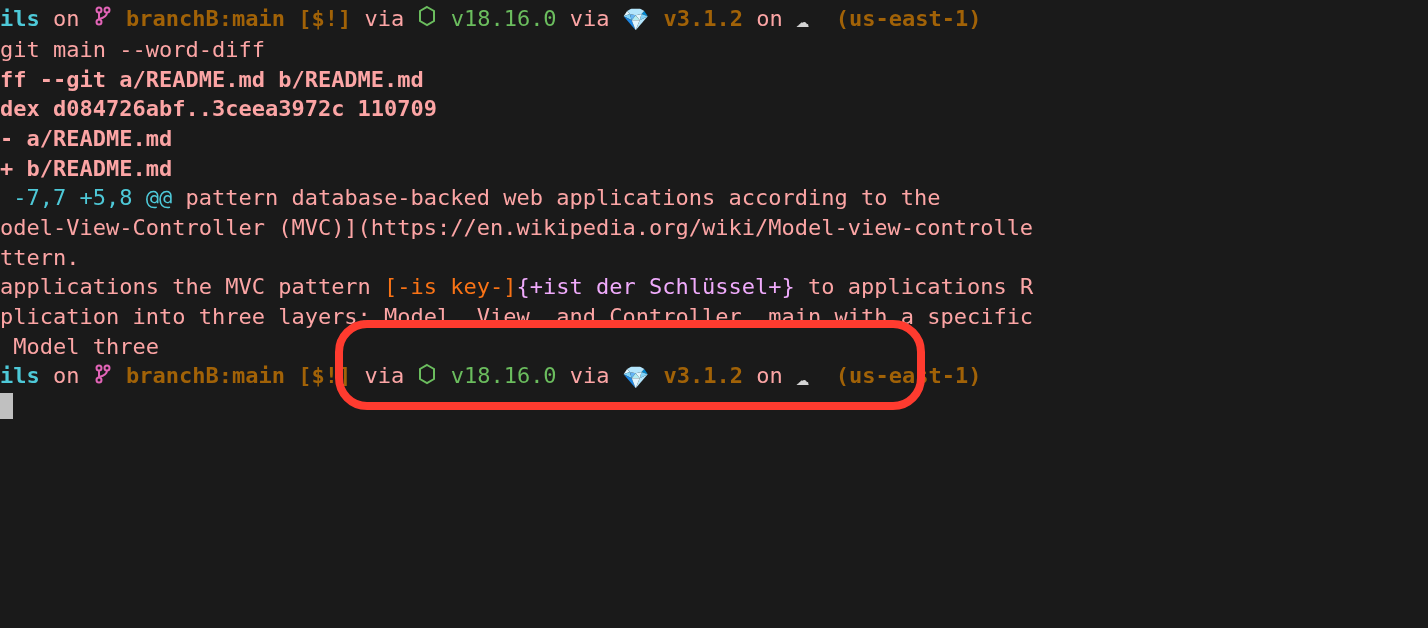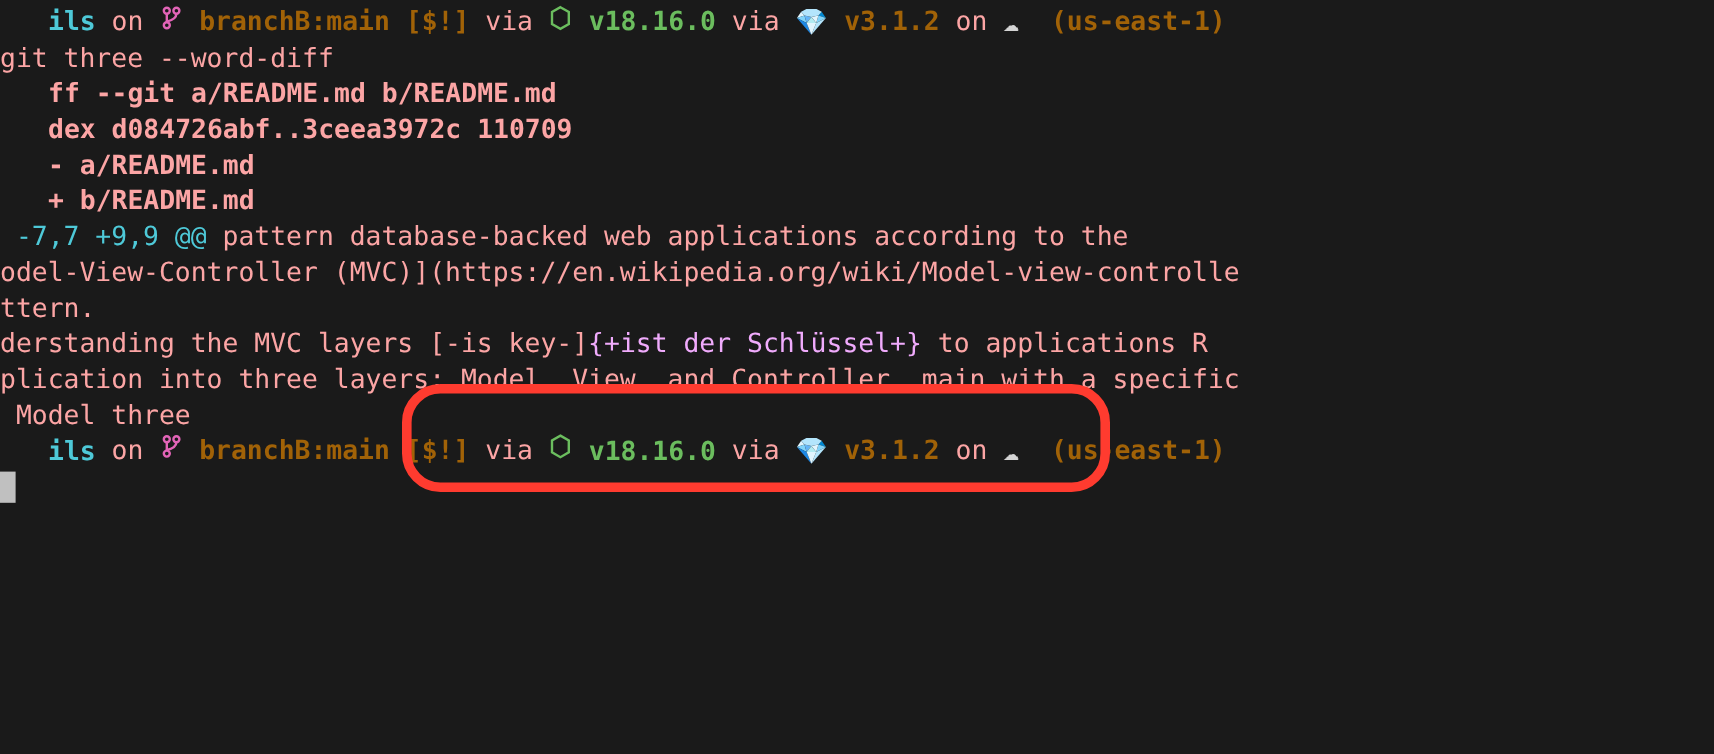--- a/index.html
+++ b/index.html
@@ -18,24 +18,24 @@
       height: 628px;
       overflow: hidden;
       position: relative;
     }
     .line {
       white-space: pre;
     }
     .cyan { color: #4ec9d8; }
     .white { color: #fca5a5; }
     .magenta { color: #a16207; font-weight: bold; }
-    .magenta-normal { color: #fca5a5; }
+    .magenta-normal { color: #f97316; }
     .green { color: #f0abfc; }
-    .green-bold { color: #6bbd5e; font-weight: bold; margin-top: 16px; }
-    .bold { font-weight: bold; margin-left: 40px; }
+    .green-bold { color: #6bbd5e; font-weight: normal; margin-top: 16px; }
+    .bold { font-weight: bold; }
     .cursor {
       display: inline-block;
       width: 13px;
       height: 26px;
       background: #c0c0c0;
       vertical-align: text-bottom;
     }
     .branch-icon {
       display: inline-block;
       vertical-align: middle;
@@ -70,31 +70,31 @@
         <g stroke="#e264b7" stroke-width="2" fill="none">
           <circle cx="4" cy="5" r="2.5"></circle>
           <circle cx="12" cy="5" r="2.5"></circle>
           <circle cx="4" cy="17" r="2.5"></circle>
           <path d="M4 7.5 L4 14.5 M12 7.5 Q12 12 4 14"></path>
         </g>
       </svg></span><span> </span><span class="magenta">branchB:main</span><span> </span><span class="magenta">[$!]</span><span class="white"> via </span><span class="node-icon"><svg width="20" height="22" viewBox="0 0 20 22">
         <path d="M10 2 L17 6 L17 16 L10 20 L3 16 L3 6 Z" stroke="#6bbd5e" stroke-width="2" fill="none"></path>
       </svg></span><span> </span><span class="green-bold">v18.16.0</span><span class="white"> via </span><span class="gem-icon">💎</span><span> </span><span class="magenta">v3.1.2</span><span class="white"> on </span><span class="cloud-icon">☁</span><span>  </span><span class="magenta">(us-east-1)</span></div>
 
-<div class="line"><span class="white">git three --word-diff</span></div>
+<div class="line"><span class="white">git main --word-diff</span></div>
 
 <div class="line white bold">ff --git a/README.md b/README.md</div>
 <div class="line white bold">dex d084726abf..3ceea3972c 110709</div>
 <div class="line white bold">- a/README.md</div>
 <div class="line white bold">+ b/README.md</div>
-<div class="line"><span class="cyan"> -7,7 +9,9 </span><span class="cyan">@@</span><span class="white"> pattern database-backed web applications according to the</span></div>
+<div class="line"><span class="cyan"> -7,7 +5,8 </span><span class="cyan">@@</span><span class="white"> pattern database-backed web applications according to the</span></div>
 <div class="line white">odel-View-Controller (MVC)](https://en.wikipedia.org/wiki/Model-view-controlle</div>
 <div class="line white">ttern.</div>
 <div class="line white"></div>
-<div class="line"><span class="white">derstanding the MVC layers </span><span class="magenta-normal">[-is key-]</span><span class="green">{+ist der Schlüssel+}</span><span class="white"> to applications R</span></div>
+<div class="line"><span class="white">applications the MVC pattern </span><span class="magenta-normal">[-is key-]</span><span class="green">{+ist der Schlüssel+}</span><span class="white"> to applications R</span></div>
 <div class="line white">plication into three layers: Model, View, and Controller, main with a specific</div>
 <div class="line white"></div>
 <div class="line white"> Model three</div>
 <div class="line white"></div>
 
 <div class="line"><span class="cyan bold">ils</span><span class="white"> on </span><span class="branch-icon"><svg width="16" height="22" viewBox="0 0 16 22">
         <g stroke="#e264b7" stroke-width="2" fill="none">
           <circle cx="4" cy="5" r="2.5"></circle>
           <circle cx="12" cy="5" r="2.5"></circle>
           <circle cx="4" cy="17" r="2.5"></circle>

